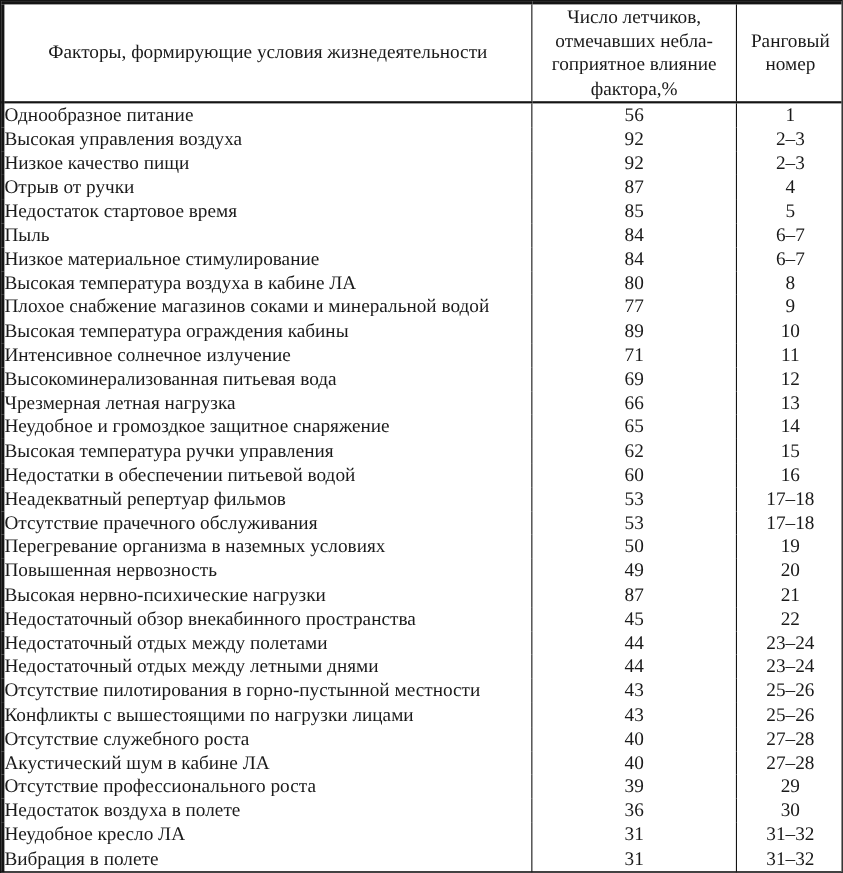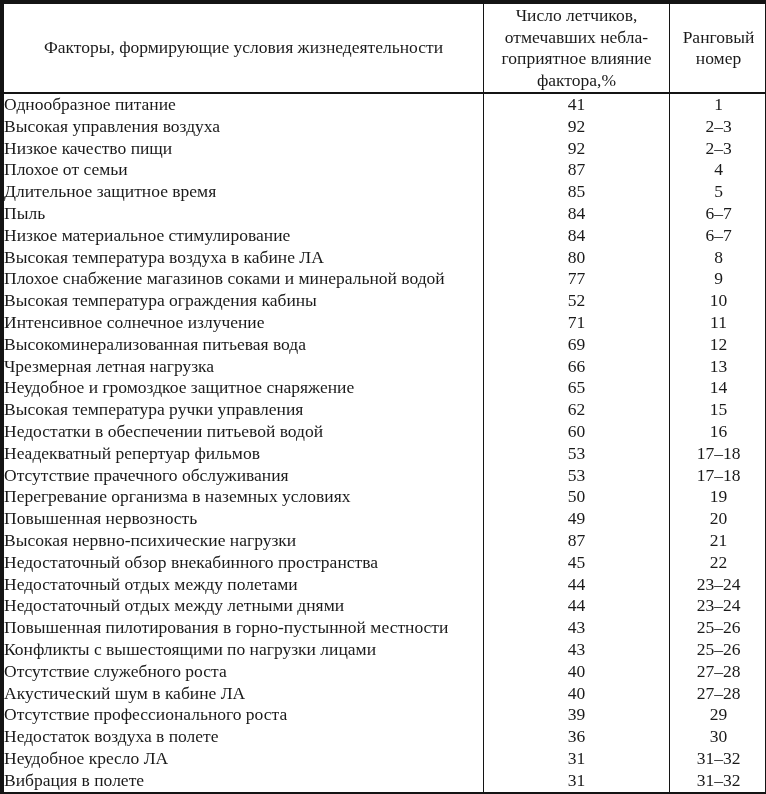--- a/index.html
+++ b/index.html
@@ -89,40 +89,40 @@
 отмечавших небла-
 гоприятное влияние
 фактора,%</th>
         <th>Ранговый
 номер</th>
       </tr>
     </thead>
     <tbody>
         <tr>
           <td class="td-factor">Однообразное питание</td>
-          <td class="td-num">41</td>
+          <td class="td-num">56</td>
           <td class="td-num">1</td>
         </tr>
         <tr>
           <td class="td-factor">Высокая управления воздуха</td>
           <td class="td-num">92</td>
           <td class="td-num">2–3</td>
         </tr>
         <tr>
           <td class="td-factor">Низкое качество пищи</td>
           <td class="td-num">92</td>
           <td class="td-num">2–3</td>
         </tr>
         <tr>
-          <td class="td-factor">Плохое от семьи</td>
+          <td class="td-factor">Отрыв от ручки</td>
           <td class="td-num">87</td>
           <td class="td-num">4</td>
         </tr>
         <tr>
-          <td class="td-factor">Длительное защитное время</td>
+          <td class="td-factor">Недостаток стартовое время</td>
           <td class="td-num">85</td>
           <td class="td-num">5</td>
         </tr>
         <tr>
           <td class="td-factor">Пыль</td>
           <td class="td-num">84</td>
           <td class="td-num">6–7</td>
         </tr>
         <tr>
           <td class="td-factor">Низкое материальное стимулирование</td>
@@ -134,21 +134,21 @@
           <td class="td-num">80</td>
           <td class="td-num">8</td>
         </tr>
         <tr>
           <td class="td-factor">Плохое снабжение магазинов соками и минеральной водой</td>
           <td class="td-num">77</td>
           <td class="td-num">9</td>
         </tr>
         <tr>
           <td class="td-factor">Высокая температура ограждения кабины</td>
-          <td class="td-num">52</td>
+          <td class="td-num">89</td>
           <td class="td-num">10</td>
         </tr>
         <tr>
           <td class="td-factor">Интенсивное солнечное излучение</td>
           <td class="td-num">71</td>
           <td class="td-num">11</td>
         </tr>
         <tr>
           <td class="td-factor">Высокоминерализованная питьевая вода</td>
           <td class="td-num">69</td>
@@ -208,21 +208,21 @@
           <td class="td-factor">Недостаточный отдых между полетами</td>
           <td class="td-num">44</td>
           <td class="td-num">23–24</td>
         </tr>
         <tr>
           <td class="td-factor">Недостаточный отдых между летными днями</td>
           <td class="td-num">44</td>
           <td class="td-num">23–24</td>
         </tr>
         <tr>
-          <td class="td-factor">Повышенная пилотирования в горно-пустынной местности</td>
+          <td class="td-factor">Отсутствие пилотирования в горно-пустынной местности</td>
           <td class="td-num">43</td>
           <td class="td-num">25–26</td>
         </tr>
         <tr>
           <td class="td-factor">Конфликты с вышестоящими по нагрузки лицами</td>
           <td class="td-num">43</td>
           <td class="td-num">25–26</td>
         </tr>
         <tr>
           <td class="td-factor">Отсутствие служебного роста</td>

